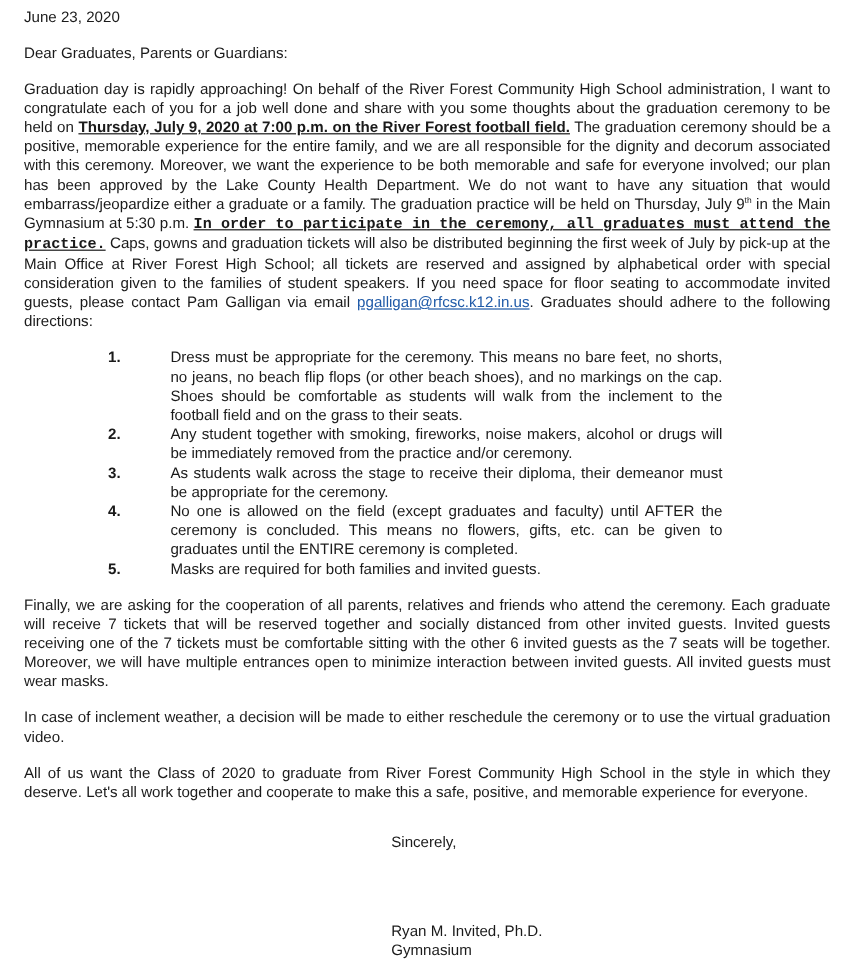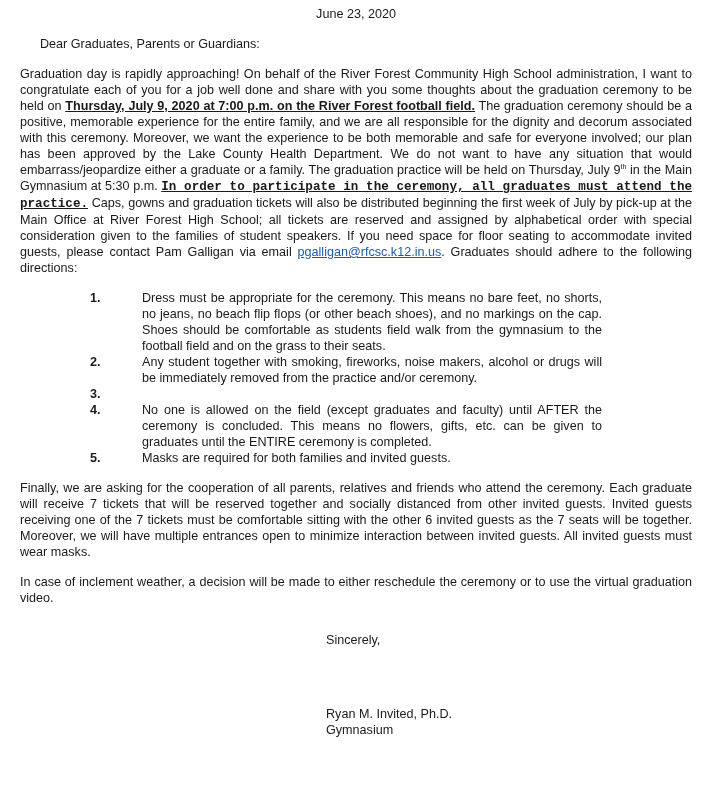--- a/index.html
+++ b/index.html
@@ -4,22 +4,22 @@
   <style>
     html, body { margin: 0; padding: 0; background: #ffffff; }
     body {
       width: 711px; height: 800px; overflow: hidden;
       font-family: "Liberation Sans", sans-serif;
       color: #1a1a1a;
       font-size: 12.6px;
       line-height: 16px;
     }
     .page { position: relative; padding: 0 19px 0 20px; }
-    .date { text-align: center; padding-top: 6px; height: 16px; }
-    .salutation { margin-top: 14px; margin-left: 20px; }
+    .date { padding-top: 6px; height: 16px; }
+    .salutation { margin-top: 14px; }
     p.body { margin: 14px 0 0 0; text-align: justify; }
     b, .bold { font-weight: bold; text-decoration: underline; }
     .u { text-decoration: underline; font-weight: bold; font-family: Liberation Mono, monospace; }
     a.email { color: #1f5aa8; text-decoration: underline; margin-top: 20px; }
     sup { font-size: 7px; line-height: 0; vertical-align: super; }
     ol.directions { list-style: none; margin: 14px 0 0 0; padding: 0; }
     ol.directions li { display: flex; padding-left: 70px; }
     ol.directions .num { width: 52px; flex: none; font-weight: bold; }
     ol.directions .txt { width: 460px; text-align: justify; }
     .closing { margin-top: 26px; padding-left: 306px; }
@@ -30,40 +30,42 @@
 
 <div class="page">
   <div class="date">June 23, 2020</div>
   <div class="salutation">Dear Graduates, Parents or Guardians:</div>
 
   <p class="body"><span>Graduation day is rapidly approaching!  On behalf of the River Forest Community High School administration, I want to congratulate each of you for a job well done and share with you some thoughts about the graduation ceremony to be held on </span><b>Thursday, July 9, 2020 at 7:00 p.m. on the River Forest football field.</b><span>  The graduation ceremony should be a positive, memorable experience for the entire family, and we are all responsible for the dignity and decorum associated with this ceremony.  Moreover, we want the experience to be both memorable and safe for everyone involved; our plan has been approved by the Lake County Health Department.  We do not want to have any situation that would embarrass/jeopardize either a graduate or a family.  The graduation practice will be held on Thursday, July 9</span><sup>th</sup><span> in the Main Gymnasium at 5:30 p.m.  </span><span class="u">In order to participate in the ceremony, all graduates must attend the practice.</span><span>  Caps, gowns and graduation tickets will also be distributed beginning the first week of July by pick-up at the Main Office at River Forest High School; all tickets are reserved and assigned by alphabetical order with special consideration given to the families of student speakers.  If you need space for floor seating to accommodate invited guests, please contact Pam Galligan via email </span><a class="email" href="#">pgalligan@rfcsc.k12.in.us</a><span>. Graduates should adhere to the following directions:</span></p>
 
   <ol class="directions">
     <li>
         <span class="num">1.</span>
-        <span class="txt">Dress must be appropriate for the ceremony. This means no bare feet, no shorts, no jeans, no beach flip flops (or other beach shoes), and no markings on the cap. Shoes should be comfortable as students field walk from the gymnasium to the football field and on the grass to their seats.</span>
+        <span class="txt">Dress must be appropriate for the ceremony. This means no bare feet, no shorts, no jeans, no beach flip flops (or other beach shoes), and no markings on the cap. Shoes should be comfortable as students will walk from the inclement to the football field and on the grass to their seats.</span>
       </li>
     <li>
         <span class="num">2.</span>
         <span class="txt">Any student together with smoking, fireworks, noise makers, alcohol or drugs will be immediately removed from the practice and/or ceremony.</span>
       </li>
     <li>
         <span class="num">3.</span>
+        <span class="txt">As students walk across the stage to receive their diploma, their demeanor must be appropriate for the ceremony.</span>
       </li>
     <li>
         <span class="num">4.</span>
         <span class="txt">No one is allowed on the field (except graduates and faculty) until AFTER the ceremony is concluded.  This means no flowers, gifts, etc. can be given to graduates until the ENTIRE ceremony is completed.</span>
       </li>
     <li>
         <span class="num">5.</span>
         <span class="txt">Masks are required for both families and invited guests.</span>
       </li>
   </ol>
 
   <p class="body">Finally, we are asking for the cooperation of all parents, relatives and friends who attend the ceremony. Each graduate will receive 7 tickets that will be reserved together and socially distanced from other invited guests. Invited guests receiving one of the 7 tickets must be comfortable sitting with the other 6 invited guests as the 7 seats will be together.  Moreover, we will have multiple entrances open to minimize interaction between invited guests. All invited guests must wear masks.</p>
   <p class="body">In case of inclement weather, a decision will be made to either reschedule the ceremony or to use the virtual graduation video.</p>
+  <p class="body">All of us want the Class of 2020 to graduate from River Forest Community High School in the style in which they deserve.  Let's all work together and cooperate to make this a safe, positive, and memorable experience for everyone.</p>
 
   <div class="closing">Sincerely,</div>
   <div class="signature">
     <div>Ryan M. Invited, Ph.D.</div>
     <div>Gymnasium</div>
   </div>
 </div>
 
 </body></html>

